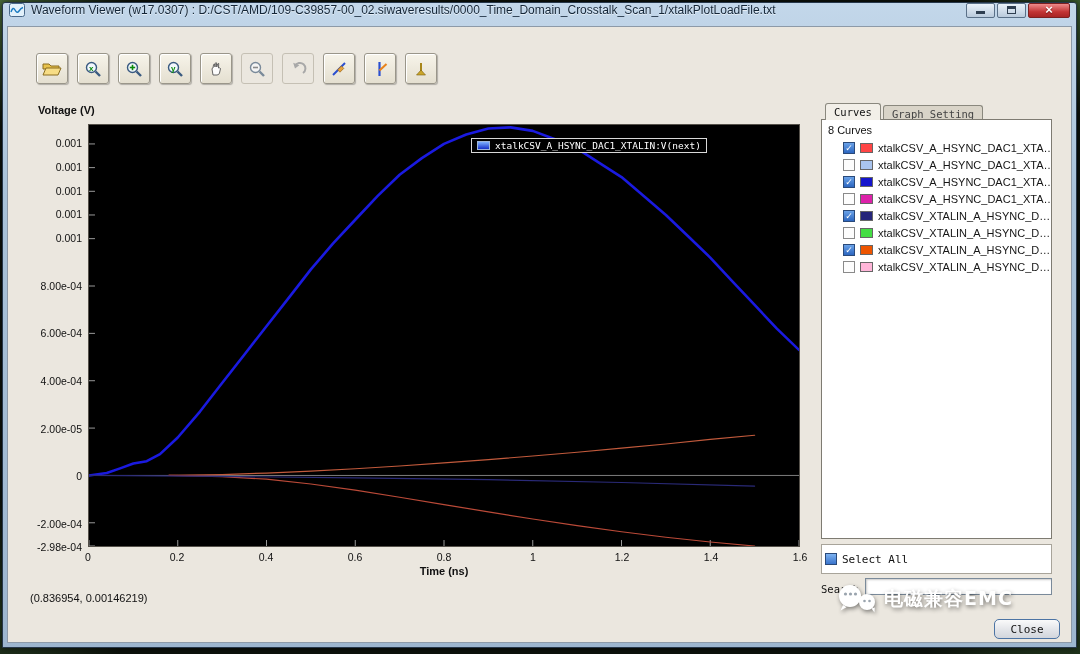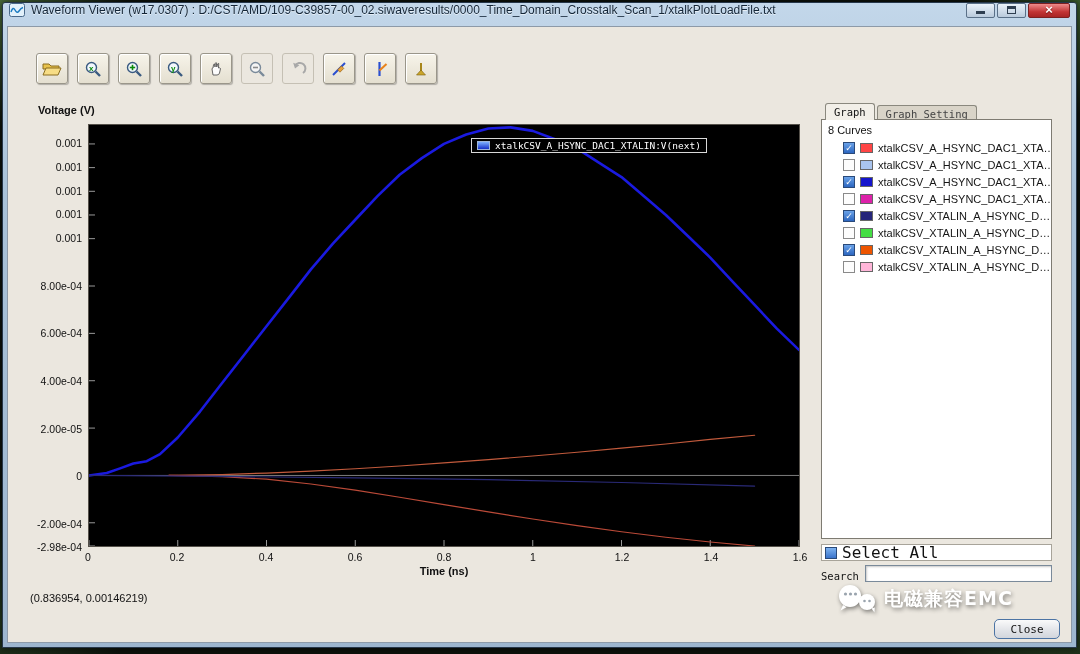--- a/index.html
+++ b/index.html
@@ -67,23 +67,23 @@
   .tab.active { background:#f2efe8; height:17px; position:relative; z-index:2; color:#111; }
   .tab.inactive { background:#d9d4c8; height:15px; color:#444; margin-left:2px; }
   .panel-box { background:#fff; border:1px solid #7e7b72; height:420px; margin-top:-1px; position:relative; z-index:1; overflow:hidden; }
   .count-label { font-size:11px; color:#111; padding:4px 6px 3px; }
   .curve-row { height:17px; display:flex; align-items:center; gap:5px; padding-left:21px; cursor:default; }
   .cb { width:12px; height:12px; border:1px solid #8a8a8a; background:#fdfdfd; flex:0 0 auto;
     font-size:9px; line-height:10px; text-align:center; color:#fff; }
   .cb.checked { background:linear-gradient(#6aa2e8,#2c66c0); border-color:#2a4a7a; }
   .swatch { width:13px; height:10px; border:1px solid #666; flex:0 0 auto; }
   .curve-label { font-size:11px; color:#161616; white-space:nowrap; overflow:hidden; }
-  .select-all-row { margin-top:5px; height:17px; background:#fff; border:1px solid #a8a49a;
+  .select-all-row { margin-top:5px; height:30px; background:#fff; border:1px solid #a8a49a;
     display:flex; align-items:center; gap:5px; padding-left:3px;
-    font-family:"DejaVu Sans Mono", monospace; font-size:16px; color:#111; }
+    font-family:"DejaVu Sans Mono", monospace; font-size:11px; color:#111; }
   .cb.partial { background:linear-gradient(#7db2f0,#3a74cc); border-color:#2a4a7a; }
   .search-row { margin-top:4px; display:flex; align-items:flex-end; gap:6px;
     font-family:"DejaVu Sans Mono", monospace; font-size:10.5px; color:#111; }
   .search-input { flex:1; height:17px; border:1px solid #7a8a9a; background:#fff;
     box-shadow: inset 1px 1px 2px #c9c9c9; font-size:11px; padding:0 3px; }
 
   
   .status-coords { position:absolute; left:22px; top:565px; font-size:11px; color:#111; }
   .watermark { position:absolute; left:826px; top:556px; display:flex; align-items:center; gap:4px;
     filter: drop-shadow(1px 2px 2px rgba(0,0,0,.45)); }
@@ -267,21 +267,21 @@
           <div style="left: 445px;">1</div>
           <div style="left: 534px;">1.2</div>
           <div style="left: 623px;">1.4</div>
           <div style="left: 712px;">1.6</div>
         </div>
       <div class="axis-title xlabel">Time (ns)</div>
     </div>
 
     <div class="curves-panel">
       <div class="tabs">
-        <span class="tab active">Graph</span>
+        <span class="tab active">Curves</span>
         <span class="tab inactive">Graph Setting</span>
       </div>
       <div class="panel-box">
         <div class="count-label">8 Curves</div>
         <div id="curve-list">
             <div class="curve-row">
               <span class="cb checked">✓</span>
               <span class="swatch" style="background: rgb(255, 69, 69);"></span>
               <span class="curve-label">xtalkCSV_A_HSYNC_DAC1_XTA…</span>
             </div>

